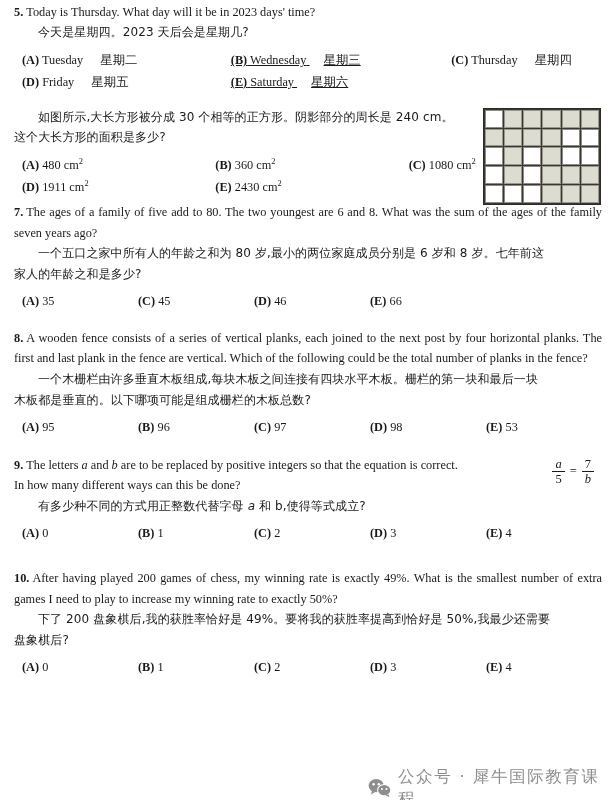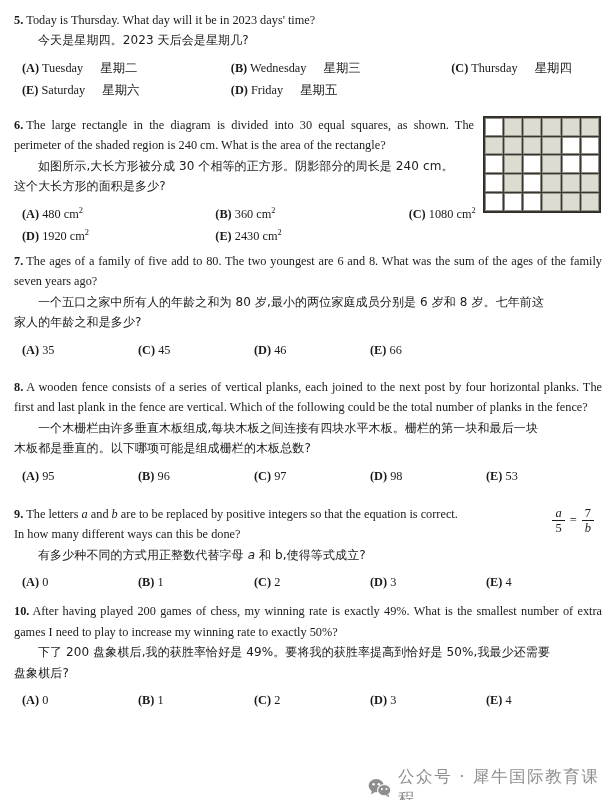--- a/index.html
+++ b/index.html
@@ -11,21 +11,21 @@
     font-family: "Liberation Serif", "DejaVu Serif", serif;
     color: #1a1a1a;
     position: relative;
     overflow: hidden;
   }
 
   .page {
     position: relative;
     width: 616px;
     height: 800px;
-    padding: 10px 14px 0 14px;
+    padding: 2px 14px 0 14px;
   }
 
   .problem {
     position: relative;
     margin-bottom: 2px;
   }
 
   .qnum {
     font-weight: bold;
     margin-right: 3px;
@@ -72,21 +72,21 @@
   }
   .choice sup { font-size: 8.4px; vertical-align: super; }
 
   
   .c5 > .choice { width: 20%; }
   
   .c6 > .choice { width: 33.33%; }
 
   
   .q5row > .choice:nth-child(1) { width: 36%; }
-  .q5row > .choice:nth-child(2) { width: 38%; }
+  .q5row > .choice:nth-child(2) { width: 38%; text-decoration: underline; }
   .q5row > .choice:nth-child(3) { width: 26%; }
 
   
   .grid-wrap {
     position: absolute;
     right: 1px;
     top: 1px;
     width: 118px;
   }
   .grid {
@@ -175,28 +175,28 @@
           <span class="zh">星期三</span>
         </div>
         <div class="choice">
           <span class="lab">(C)</span>
           <span>Thursday</span>
           <span class="zh">星期四</span>
         </div>
       </div>
       <div class="choice-row q5row">
         <div class="choice">
+          <span class="lab">(D)</span>
+          <span>Friday</span>
+          <span class="zh">星期五</span>
+        </div>
+        <div class="choice">
           <span class="lab">(E)</span>
           <span>Saturday</span>
           <span class="zh">星期六</span>
-        </div>
-        <div class="choice">
-          <span class="lab">(D)</span>
-          <span>Friday</span>
-          <span class="zh">星期五</span>
         </div>
         <div class="choice"></div>
       </div>
     </div>
   </div>
 
   <div class="problem" style="margin-top:14px;">
     <div class="grid-wrap">
       <div class="grid" id="q6-grid">
           <div class="cell"></div>
@@ -223,23 +223,20 @@
           <div class="cell sh"></div>
           <div class="cell sh"></div>
           <div class="cell sh"></div>
           <div class="cell"></div>
           <div class="cell"></div>
           <div class="cell"></div>
           <div class="cell sh"></div>
           <div class="cell sh"></div>
           <div class="cell sh"></div>
         </div>
-    </div>
-    <div class="stem-en" style="padding-right:128px;">
-      <span class="qnum">6.</span><span>The large rectangle in the diagram is divided into 30 equal squares, as shown. The perimeter of the shaded region is 240 cm. What is the area of the rectangle?</span>
     </div>
     <div class="stem-zh" style="padding-right:128px;">如图所示,大长方形被分成 30 个相等的正方形。阴影部分的周长是 240 cm。</div>
     <div class="stem-zh noindent" style="padding-right:128px;">这个大长方形的面积是多少?</div>
     <div class="choices" style="margin-top:7px;">
       <div class="choice-row c6">
         <div class="choice">
           <span class="lab">(A)</span>
           <span>480 cm</span><sup>2</sup>
         </div>
         <div class="choice">
@@ -247,21 +244,21 @@
           <span>360 cm</span><sup>2</sup>
         </div>
         <div class="choice">
           <span class="lab">(C)</span>
           <span>1080 cm</span><sup>2</sup>
         </div>
       </div>
       <div class="choice-row c6">
         <div class="choice">
           <span class="lab">(D)</span>
-          <span>1920 cm</span><sup>2</sup>
+          <span>1911 cm</span><sup>2</sup>
         </div>
         <div class="choice">
           <span class="lab">(E)</span>
           <span>2430 cm</span><sup>2</sup>
         </div>
         <div class="choice"></div>
       </div>
     </div>
   </div>
 
@@ -361,21 +358,21 @@
           <span>3</span>
         </div>
         <div class="choice">
           <span class="lab">(E)</span>
           <span>4</span>
         </div>
       </div>
     </div>
   </div>
 
-  <div class="problem" style="margin-top:8px;">
+  <div class="problem" style="margin-top:24px;">
     <div class="stem-en">
       <span class="qnum">10.</span><span>After having played 200 games of chess, my winning rate is exactly 49%. What is the smallest number of extra games I need to play to increase my winning rate to exactly 50%?</span>
     </div>
     <div class="stem-zh">下了 200 盘象棋后,我的获胜率恰好是 49%。要将我的获胜率提高到恰好是 50%,我最少还需要</div>
     <div class="stem-zh noindent">盘象棋后?</div>
     <div class="choices" style="margin-top:8px;">
       <div class="choice-row c5">
         <div class="choice">
           <span class="lab">(A)</span>
           <span>0</span>

